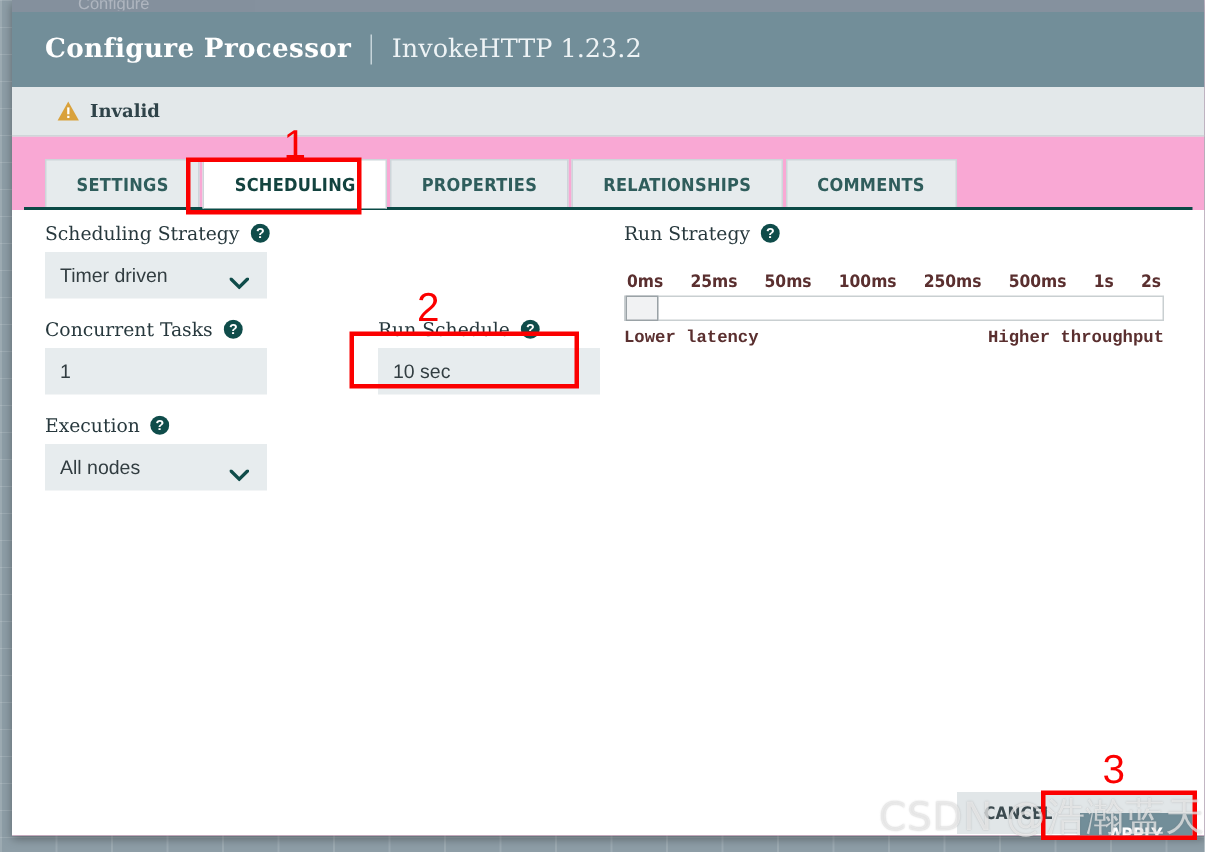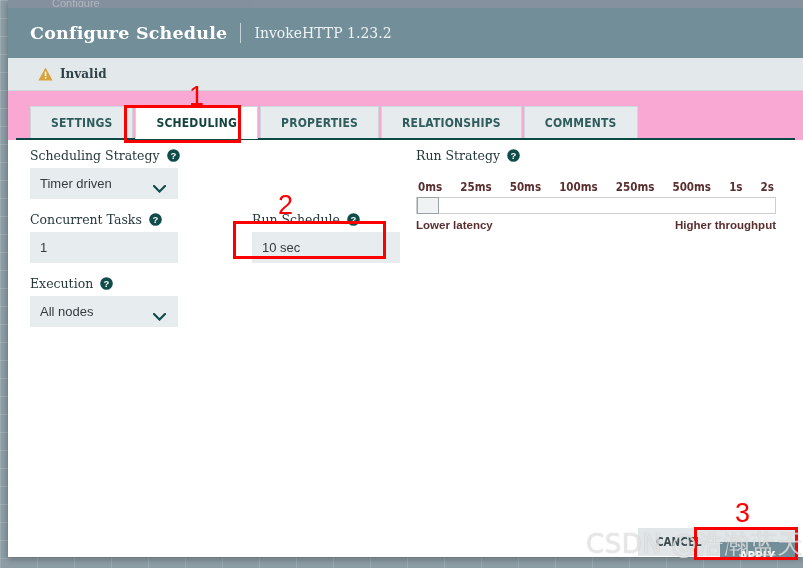--- a/index.html
+++ b/index.html
@@ -69,21 +69,21 @@
     letter-spacing: 0.2px;
   }
   .title-sep {
     display: inline-block;
     width: 1px; height: 20px;
     background: #c6d4da;
     margin: 0 13px;
   }
   #dialog-subtitle {
     font-family: "DejaVu Serif", serif;
-    font-size: 14px;
+    font-size: 17px;
     color: #eef3f5;
   }
 
   
   #status-bar {
     position: absolute;
     left: 0; top: 58px;
     width: 795px; height: 33px;
     background: #e3e8ea;
     border-bottom: 1px solid #cfd6d9;
@@ -229,21 +229,21 @@
     position: absolute;
     left: 0px; top: -1px;
     width: 22px; height: 17px;
     background: #f1f2f3;
     border: 1px solid #9aa2a6;
     cursor: pointer;
   }
   #slider-captions {
     display: flex;
     justify-content: space-between;
-    font-family: Liberation Sans, sans-serif;
+    font-family: Liberation Mono, monospace;
     font-weight: bold;
     font-size: 11.5px;
     color: #5a2f2f;
     margin-top: 5px;
     align-items: center;
   }
 
   
   #footer {
     position: absolute;
@@ -329,21 +329,21 @@
 
 <div id="canvas-bg"></div>
 
 <div id="dialog">
 
   <div id="top-strip">
     <div id="top-strip-ghost">Configure</div>
   </div>
 
   <div id="dialog-header">
-    <span id="dialog-title">Configure Schedule</span>
+    <span id="dialog-title">Configure Processor</span>
     <span class="title-sep"></span>
     <span id="dialog-subtitle">InvokeHTTP 1.23.2</span>
   </div>
 
   <div id="status-bar">
     <span id="warn-icon">
       <svg width="15" height="14" viewBox="0 0 15 14">
         <path d="M7.5 0.6 L14.6 13.4 L0.4 13.4 Z" fill="#d9a13b"></path>
         <rect x="6.8" y="4.6" width="1.5" height="4.6" fill="#ffffff"></rect>
         <rect x="6.8" y="10.2" width="1.5" height="1.5" fill="#ffffff"></rect>

